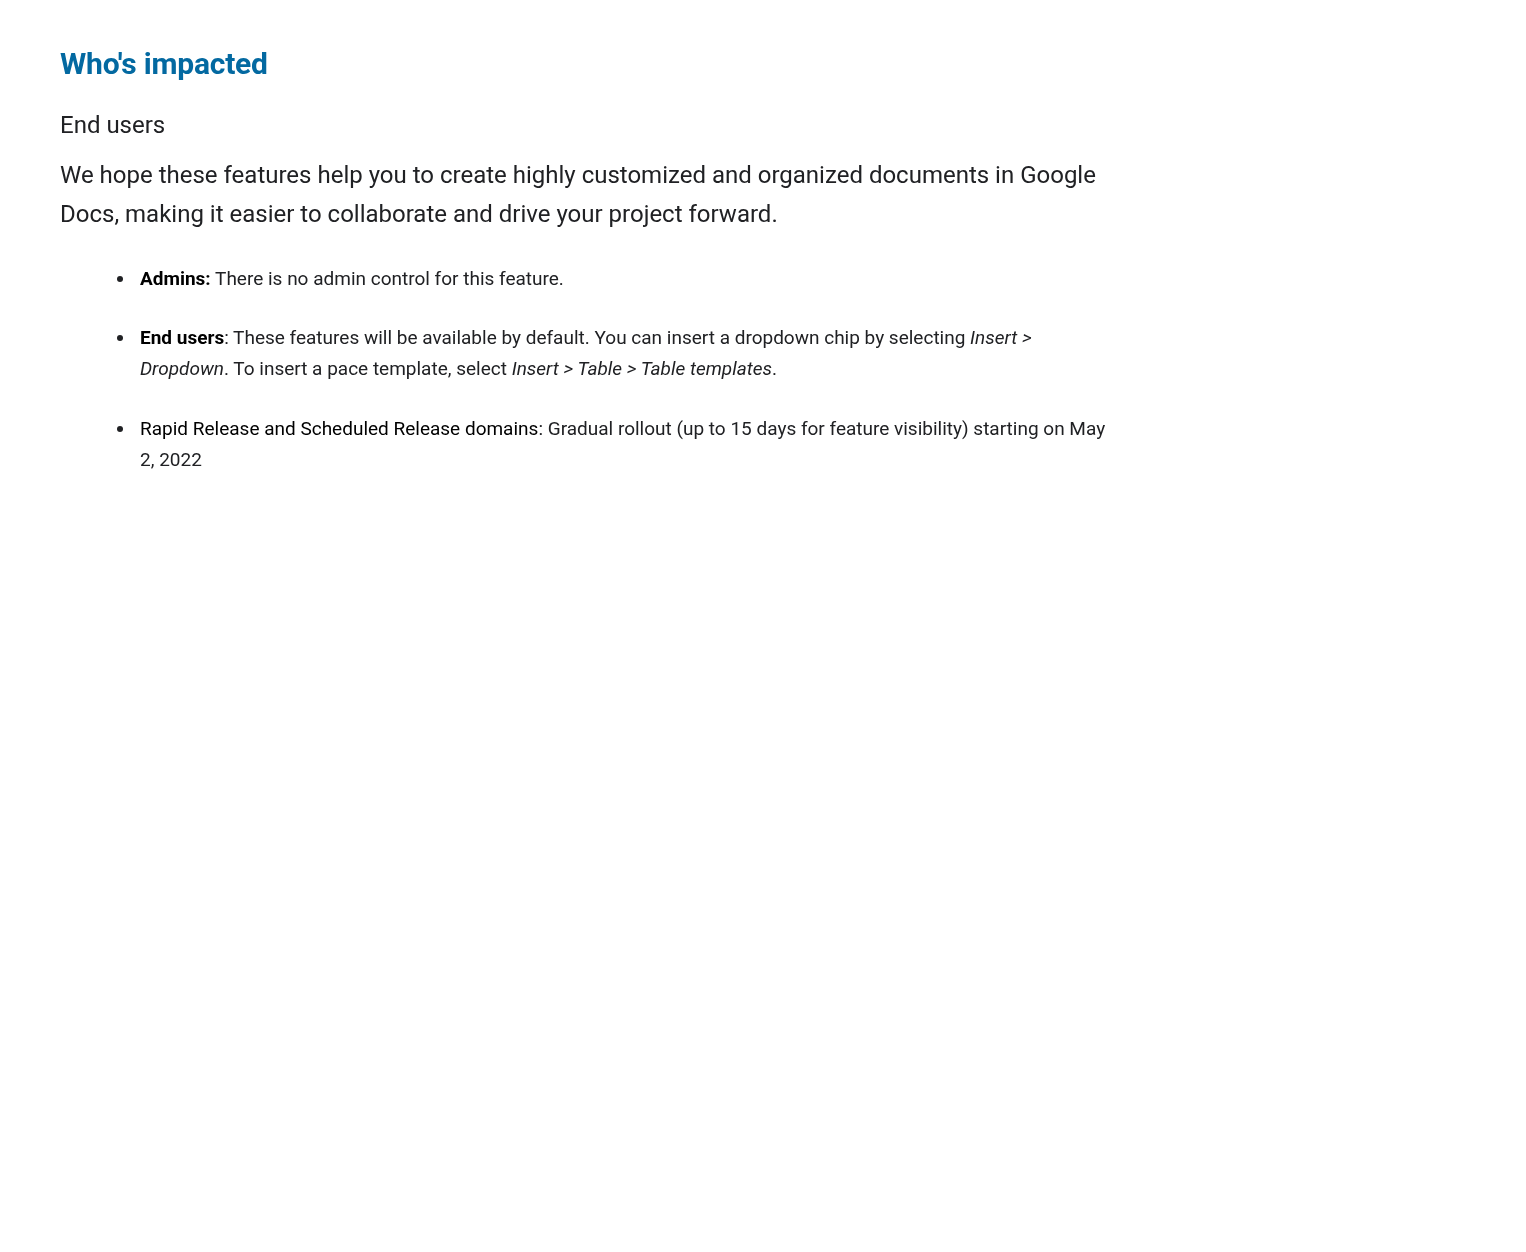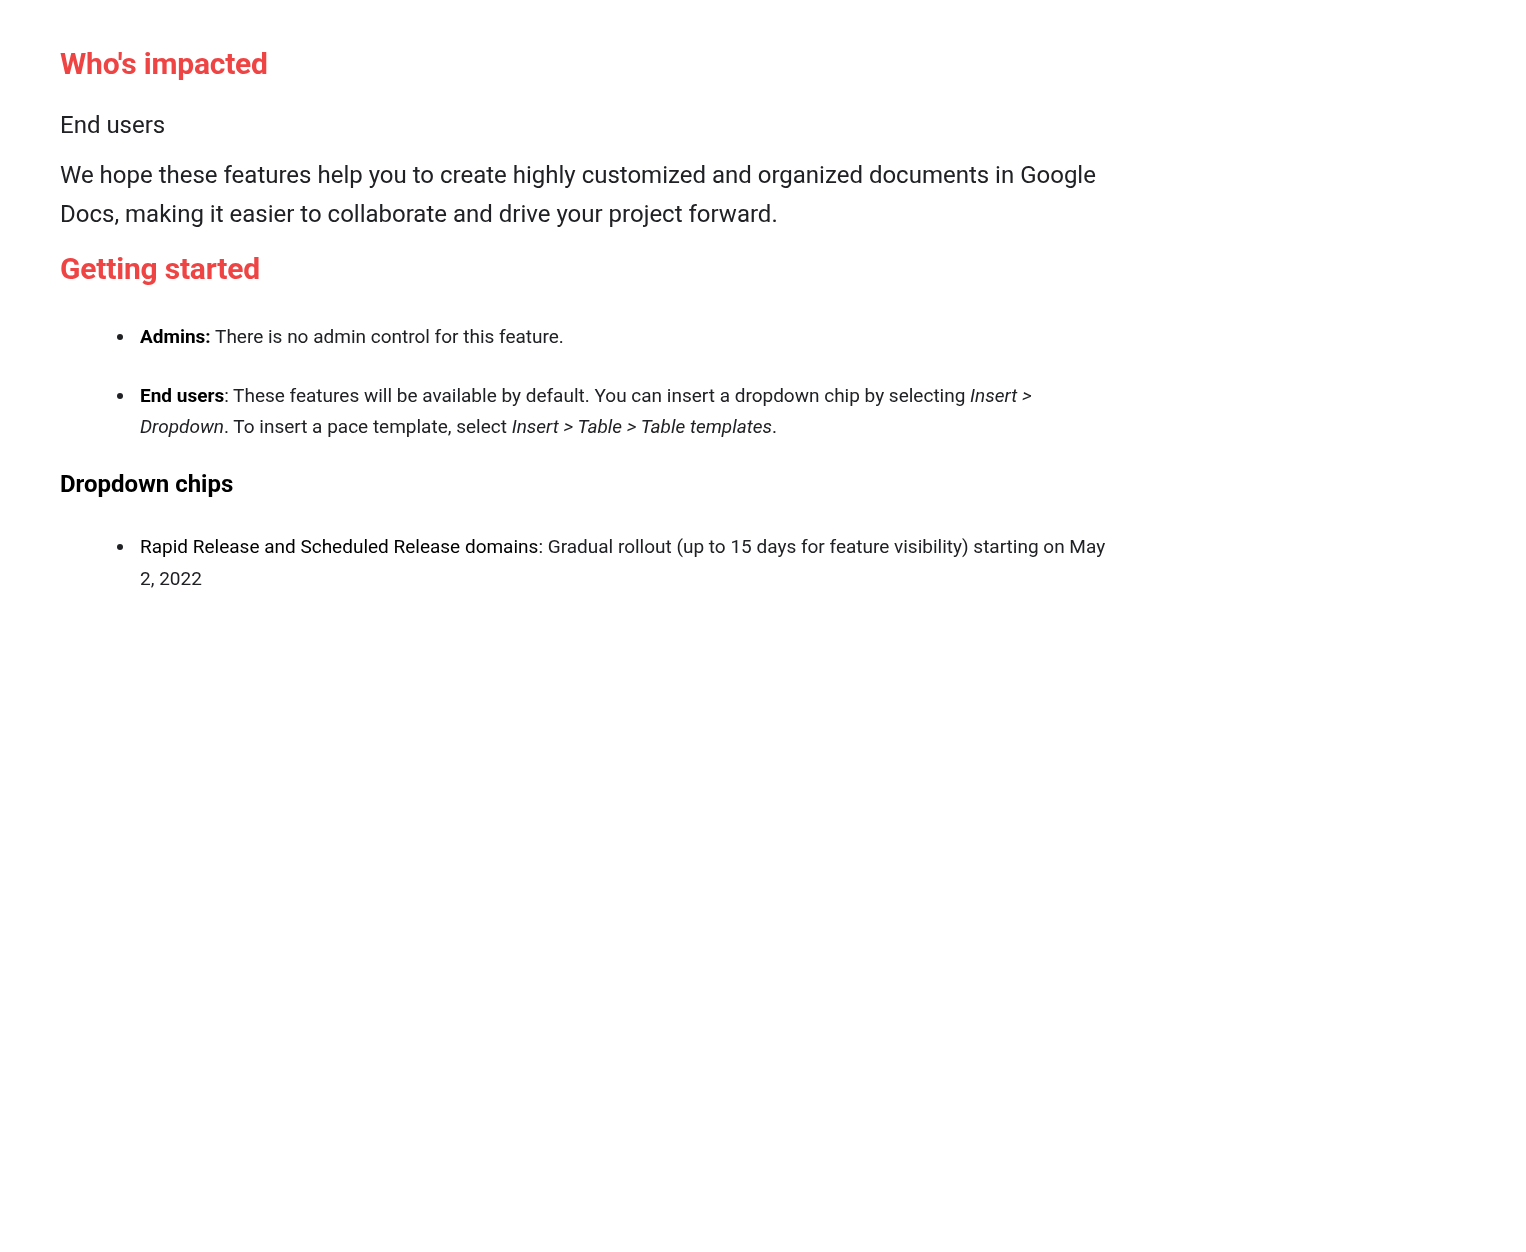--- a/index.html
+++ b/index.html
@@ -12,21 +12,21 @@
       color: #202124;
       background: #ffffff;
       padding: 40px 60px 60px 60px;
       max-width: 1526px;
       font-size: 24px;
       line-height: 1.6;
     }
     h2 {
       font-size: 30px;
       font-weight: 700;
-      color: #ef4444;
+      color: #0369a1;
       margin-top: 48px;
       margin-bottom: 18px;
       letter-spacing: -0.2px;
     }
     h2:first-child {
       margin-top: 0;
     }
     h3 {
       font-size: 24px;
       font-weight: 700;
@@ -80,31 +80,29 @@
 <div class="section">
   <h2>Who's impacted</h2>
   <p>End users</p>
 </div>
 
 <div class="section">
   <p>We hope these features help you to create highly customized and organized documents in Google Docs, making it easier to collaborate and drive your project forward.</p>
 </div>
 
 <div class="section">
-  <h2>Getting started</h2>
   <ul>
     <li>
       <strong>Admins:</strong><span> There is no admin control for this feature.</span>
     </li>
     <li>
       <strong>End users</strong><span>: These features will be available by default. You can insert a dropdown chip by selecting </span><em>Insert &gt; Dropdown</em><span>. To insert a pace template, select </span><em>Insert &gt; Table &gt; Table templates</em><span>.</span>
     </li>
   </ul>
 </div>
 
 <div class="section">
-  <h3>Dropdown chips</h3>
   <ul>
     <li>
       <a href="#">Rapid Release and Scheduled Release domains</a><span>: Gradual rollout (up to 15 days for feature visibility) starting on May 2, 2022</span>
     </li>
   </ul>
 </div>
 
 </body></html>

